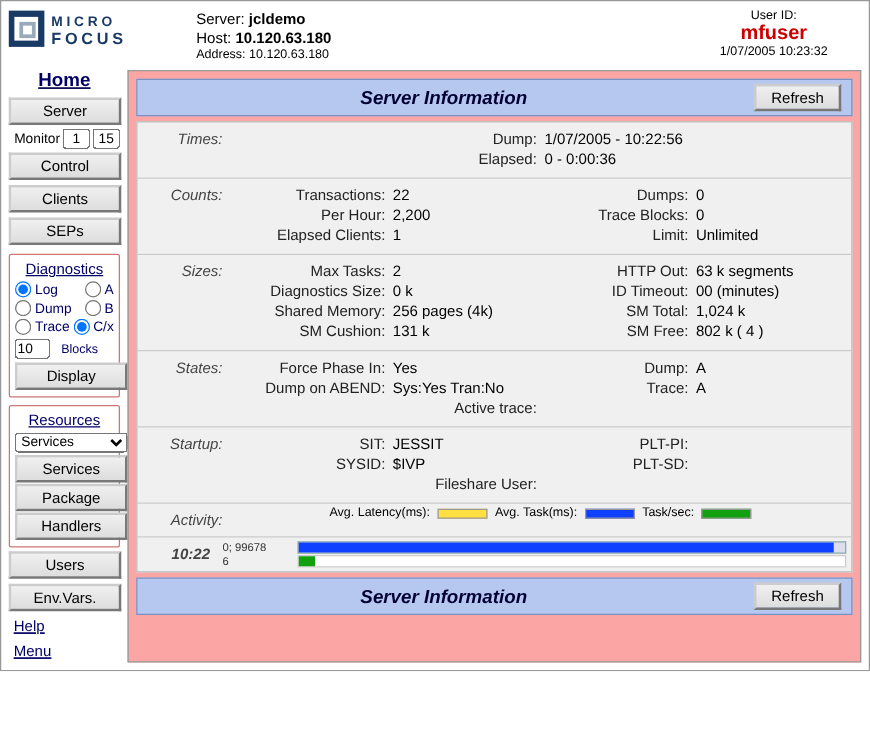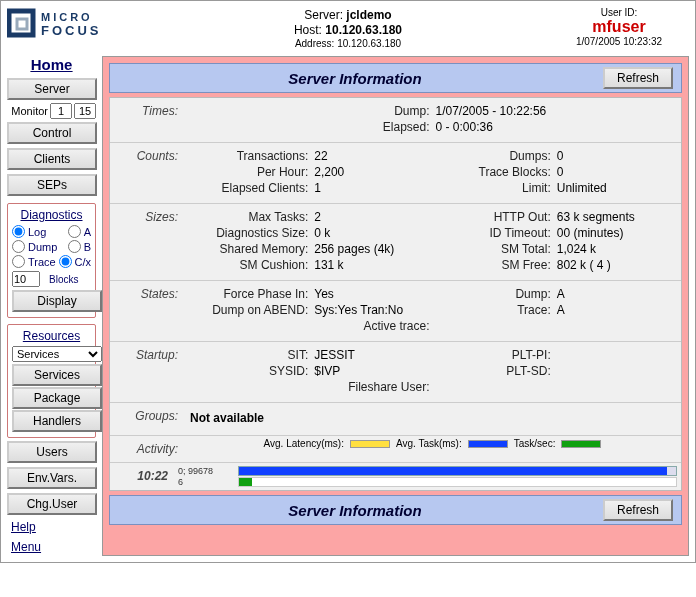--- a/index.html
+++ b/index.html
@@ -1,21 +1,21 @@
 <!DOCTYPE html>
 <html><head>
 <meta charset="utf-8">
 <style>
   * { box-sizing: border-box; margin: 0; padding: 0; font-family: Arial, Helvetica, sans-serif; }
   body { background: #fff; font-size: 12px; color: #000; width: 696px; }
   .outer { border: 1px solid #999; padding: 6px; }
   .top { display: flex; gap: 10px; align-items: flex-start; }
   .logo { display: flex; align-items: center; gap: 6px; width: 140px; }
   .logo svg { display: block; }
-  .topcenter { flex: 1; text-align: center; font-size: 12px; }
+  .topcenter { flex: 1; font-size: 12px; }
   .topright { width: 140px; text-align: center; font-size: 11px; }
   .serverline { margin: 1px 0; }
   .serverline b { font-weight: bold; }
   .userid-label { font-size: 10px; }
   .userid { color: #c00; font-weight: bold; font-size: 16px; }
   .main { display: flex; gap: 6px; margin-top: 6px; }
   .sidebar { width: 89px; display: flex; flex-direction: column; gap: 2px; }
   .home { text-align: center; font-weight: bold; font-size: 15px; text-decoration: underline; margin-bottom: 2px; }
   .btn { display:block; width: 90px; margin: 1px auto; background: linear-gradient(#f0f0f0,#ddd); border: 2px outset #ccc; padding: 2px 0; font-size: 12px; text-align: center; cursor: pointer; }
   .monitor-row { display: flex; align-items: center; justify-content: flex-end; gap: 2px; font-size: 11px; }
@@ -143,21 +143,20 @@
       <select>
         <option>Services</option>
       </select>
       <button class="btn">Services</button>
       <button class="btn">Package</button>
       <button class="btn">Handlers</button>
     </div>
 
     <button class="btn">Users</button>
     <button class="btn">Env.Vars.</button>
-    <button class="btn">Chg.User</button>
     <div class="help"><a class="navlink">Help</a></div>
     <div class="menu"><a class="navlink">Menu</a></div>
   </div>
 
   <div class="content">
     <div class="hdr-bar">
       <div class="hdr-title">Server Information</div>
       <button class="refresh">Refresh</button>
     </div>
 
@@ -319,26 +318,20 @@
           </div>
           <div class="kvrow">
             <div class="kleft">
                   <div class="klabel">Fileshare User:</div>
                   <div class="kvalue nobold"></div>
                 </div>
           </div>
         </div>
       </div>
 
-      <div class="section">
-        <div class="section-label">Groups:</div>
-        <div class="section-body">
-          <div class="groups-val">Not available</div>
-        </div>
-      </div>
 
       <div class="section">
         <div class="section-label">Activity:</div>
         <div class="section-body activity-body">
           <div class="legend">
             <span>Avg. Latency(ms):</span>
                 <span class="swatch sw-y"></span>
             <span>Avg. Task(ms):</span>
                 <span class="swatch sw-b"></span>
             <span>Task/sec:</span>

